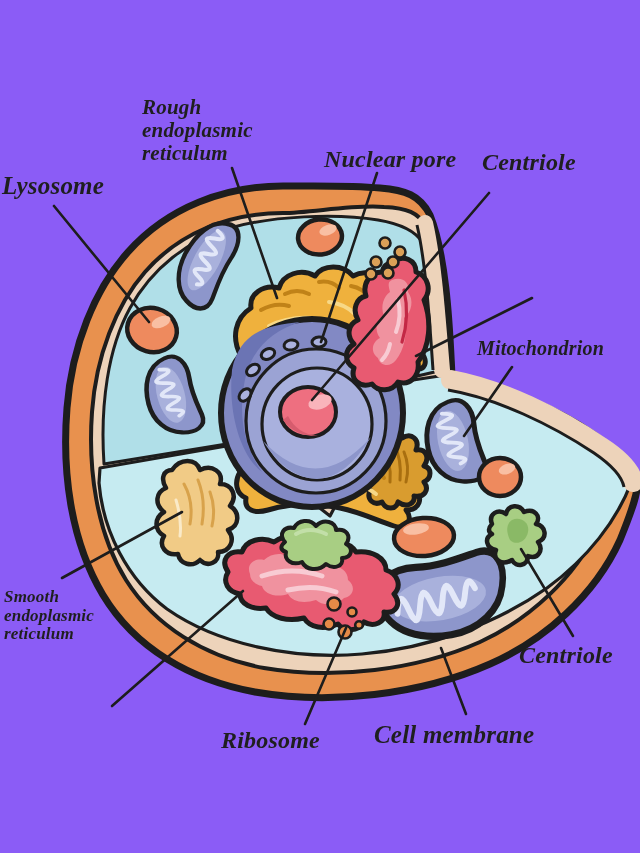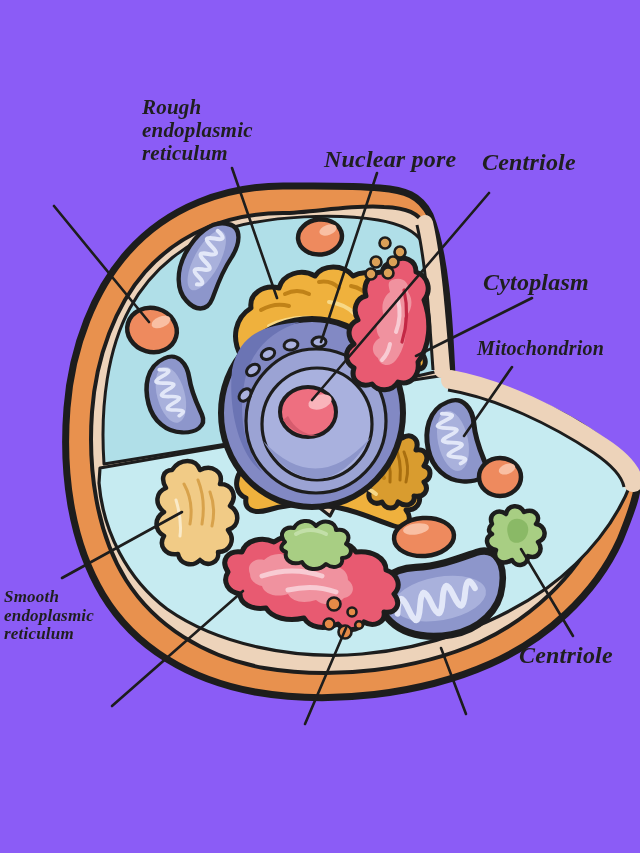--- a/index.html
+++ b/index.html
@@ -190,20 +190,22 @@
     <line x1="466" y1="714" x2="441" y2="648"></line>
     <line x1="573" y1="636" x2="521" y2="549"></line>
   </g>
 </svg>
 
 <div class="label" id="label-rough-er">Rough
 endoplasmic
 reticulum</div>
 <div class="label" id="label-nuclear-pore">Nuclear pore</div>
 <div class="label" id="label-nucleolus">Centriole</div>
-<div class="label" id="label-cytoplasm">Cytoplasm</div>
+<div class="label" id="label-lysosome">Lysosome</div>
 <div class="label" id="label-mitochondrion">Mitochondrion</div>
 <div class="label" id="label-smooth-er">Smooth
 endoplasmic
 reticulum</div>
+<div class="label" id="label-ribosome">Ribosome</div>
+<div class="label" id="label-cell-membrane">Cell membrane</div>
 <div class="label" id="label-centriole">Centriole</div>
 
 </div>
 
 </body></html>

